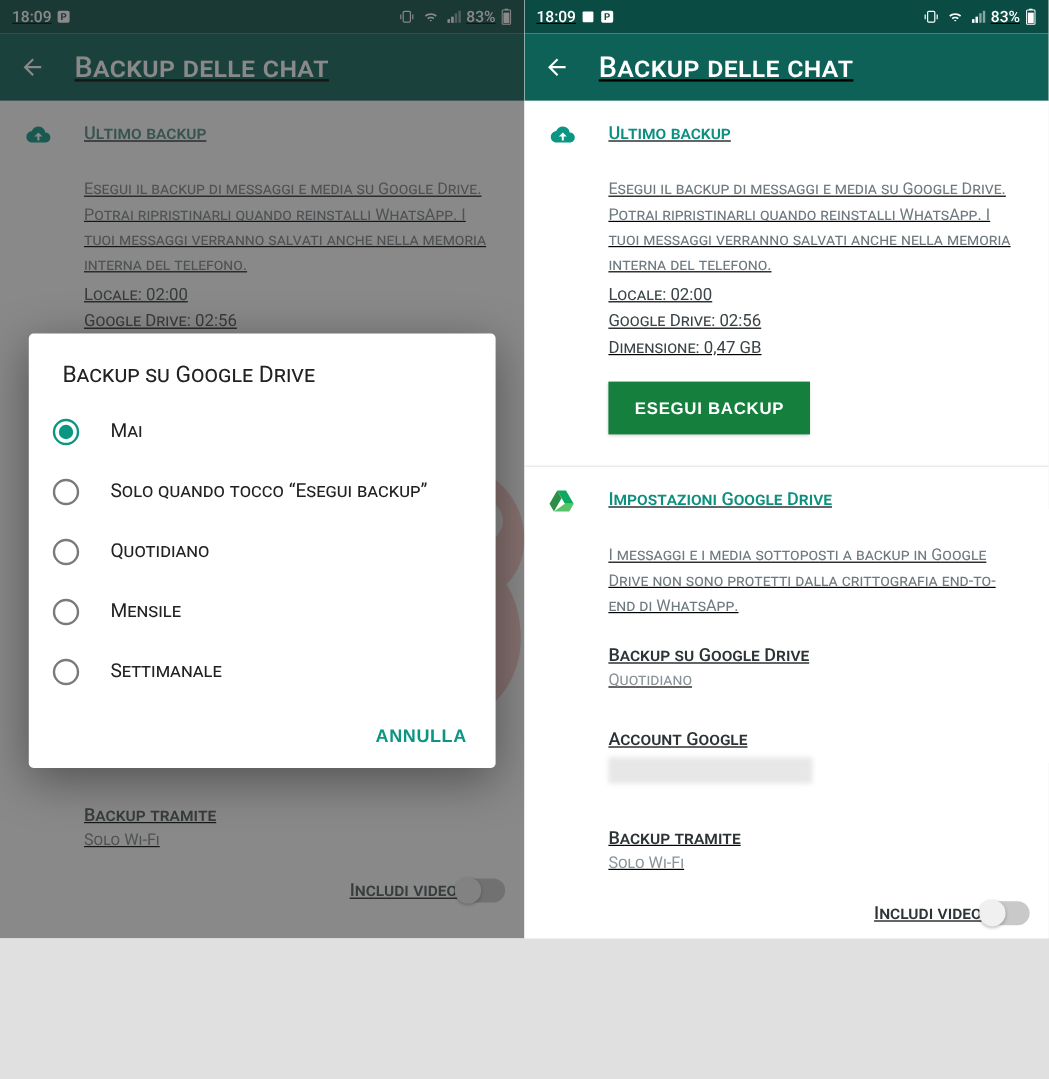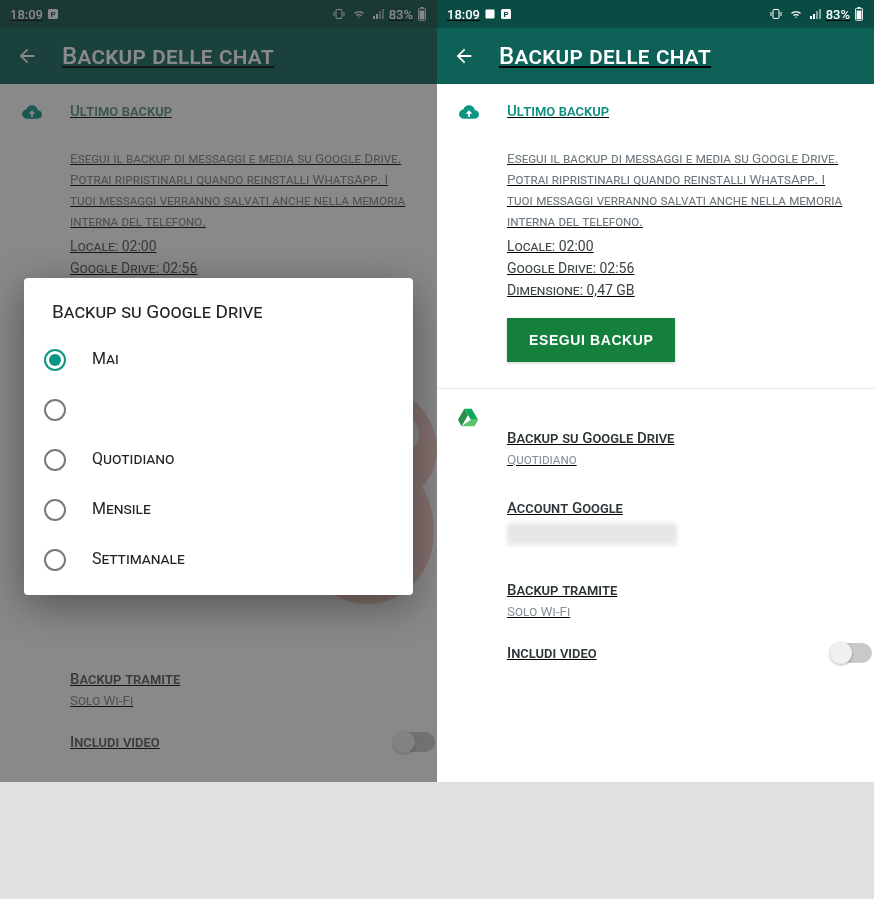--- a/index.html
+++ b/index.html
@@ -124,23 +124,23 @@
   }
   .blur-box {
     width: 170px;
     height: 22px;
     background: #e7e7e7;
     filter: blur(2px);
     margin-top: 6px;
   }
   .toggle-row {
     display: flex;
-    justify-content: space-between;
+    justify-content: flex-end;
     align-items: center;
-    padding: 22px 2px 22px 70px;
+    padding: 22px 16px 22px 70px;
   }
   .toggle {
     width: 40px;
     height: 20px;
     background: #c9c9c9;
     border-radius: 10px;
     position: relative;
   }
   .toggle::after {
     content: '';
@@ -310,32 +310,36 @@
   <div class="scrim"></div>
 
   <div class="dialog">
     <div class="dialog-title">Backup su Google Drive</div>
     <div class="radio-row">
       <div class="radio selected"></div>
       <div class="radio-label">Mai</div>
     </div>
     <div class="radio-row">
       <div class="radio"></div>
+      <div class="radio-label">Solo quando tocco “Esegui backup”</div>
     </div>
     <div class="radio-row">
       <div class="radio"></div>
       <div class="radio-label">Quotidiano</div>
     </div>
     <div class="radio-row">
       <div class="radio"></div>
       <div class="radio-label">Mensile</div>
     </div>
     <div class="radio-row">
       <div class="radio"></div>
       <div class="radio-label">Settimanale</div>
+    </div>
+    <div class="dialog-actions">
+      <button class="dialog-btn">ANNULLA</button>
     </div>
   </div>
 </div>
 
 <div class="phone">
   <div class="statusbar">
     <div class="sb-left">
       <span>18:09</span>
       <svg width="12" height="12" viewBox="0 0 24 24">
           <rect x="3" y="3" width="18" height="18" rx="2"></rect>
@@ -387,20 +391,22 @@
     </div>
 
     <div class="divider"></div>
 
     <div class="section" style="padding-bottom:6px">
       <svg class="section-icon" width="26" height="22" viewBox="0 0 24 24">
           <path fill="#0da960" d="M8 2l8 0 7 12-8 0z"></path>
           <path fill="#2d8f47" d="M8 2L1 14l4 7 7-12z"></path>
           <path fill="#59c36a" d="M15 14h8l-4 7H5z"></path>
         </svg>
+      <div class="section-title">Impostazioni Google Drive</div>
+      <div class="section-body">I messaggi e i media sottoposti a backup in Google Drive non sono protetti dalla crittografia end-to-end di WhatsApp.</div>
     </div>
 
     <div class="row">
       <div class="row-title">Backup su Google Drive</div>
       <div class="row-sub">Quotidiano</div>
     </div>
 
     <div class="row" style="margin-top:14px">
       <div class="row-title">Account Google</div>
       <div class="blur-box"></div>

